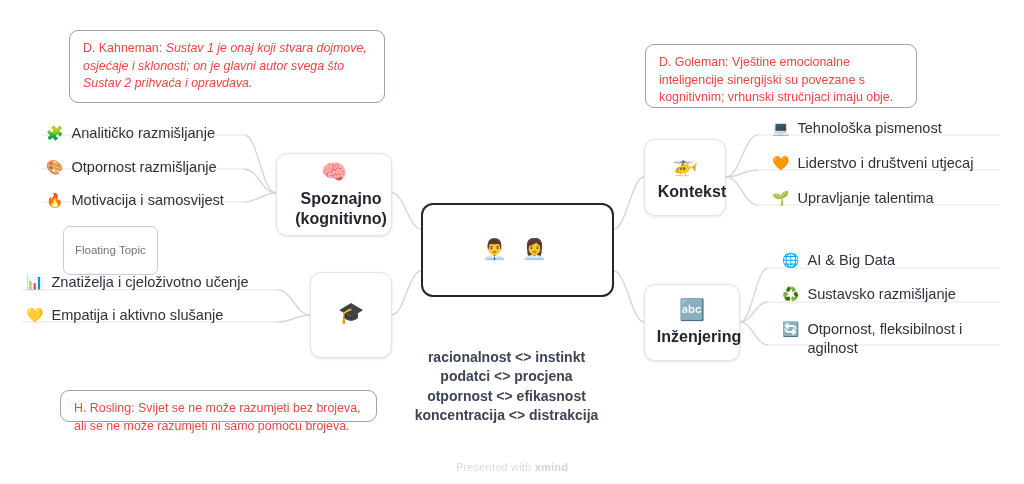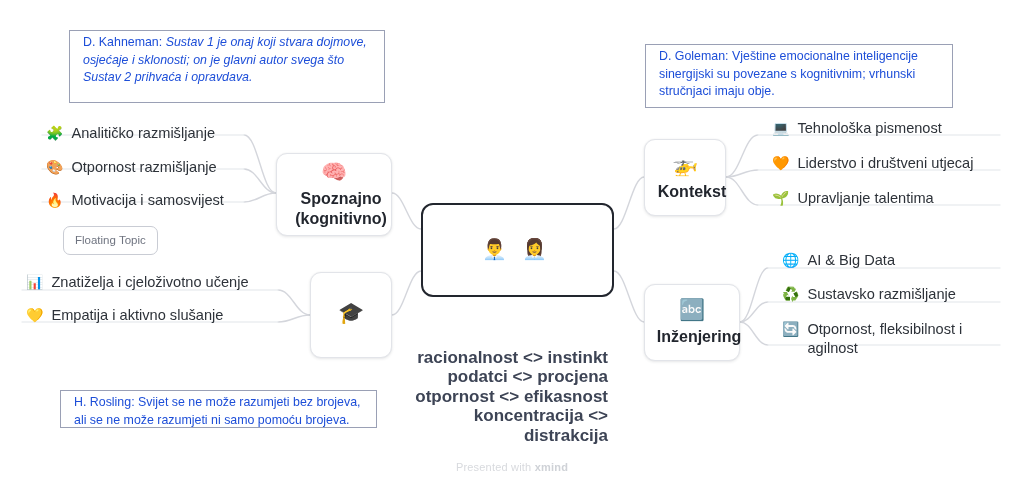--- a/index.html
+++ b/index.html
@@ -8,23 +8,23 @@
     font-family:"Liberation Sans","DejaVu Sans",sans-serif;
     overflow:hidden;position:relative;
     -webkit-font-smoothing:antialiased;
   }
   #canvas{position:absolute;inset:0;width:1024px;height:484px;}
   #wires{position:absolute;left:0;top:0;width:1024px;height:484px;pointer-events:none;}
 
   
   .note{
     position:absolute;box-sizing:border-box;
-    border:1px solid #9aa0b5;border-radius:0;background:#fff;
-    color:#1d4ed8;font-size:12.4px;line-height:17.5px;
-    padding:3px 12px 9px 13px;
+    border:1px solid #9aa0b5;border-radius:9px;background:#fff;
+    color:#ef4444;font-size:12.4px;line-height:17.5px;
+    padding:9px 12px 9px 13px;
   }
   .note i{font-style:italic;}
 
   
   .branch{
     position:absolute;box-sizing:border-box;background:#fff;
     border:1px solid #e2e4e9;border-radius:11px;
     box-shadow:0 1px 3px rgba(20,25,40,.10), 0 0 0 .5px rgba(20,25,40,.02);
     display:flex;flex-direction:column;align-items:center;justify-content:center;
     color:#22262e;font-weight:bold;font-size:16px;line-height:20px;text-align:center;
@@ -50,27 +50,27 @@
     white-space:nowrap;
   }
   .leaf.wrap{white-space:normal;}
   .leaf .lico{font-size:14px;line-height:19px;flex:0 0 auto;}
 
   
   #floating{
     position:absolute;box-sizing:border-box;
     border:1px solid #c9ccd4;border-radius:7px;background:#fff;
     color:#6f7480;font-size:11.5px;line-height:15px;
-    padding:6px 11px;
+    padding:16px 11px;
   }
 
   
   #pairs{
-    position:absolute;text-align:right;
-    color:#3d4455;font-weight:bold;font-size:17px;line-height:19.5px;
+    position:absolute;text-align:center;
+    color:#3d4455;font-weight:bold;font-size:14px;line-height:19.5px;
     white-space:pre-line;
   }
 
   
   #footer{
     position:absolute;left:0;right:0;text-align:center;
     color:#d8dade;font-size:11px;letter-spacing:.2px;
   }
   #footer .brand{font-weight:bold;color:#cfd2d7;}
 </style>
@@ -117,26 +117,26 @@
       <path d="M768 302 L 1000 302" stroke="#eceef1"></path>
       <path d="M768 345 L 1000 345" stroke="#eceef1"></path>
     </g>
   </svg>
 
   <div class="note" style="left:69px;top:30px;width:316px;height:73px;">
     <span>D. Kahneman:</span>
     <i>Sustav 1 je onaj koji stvara dojmove, osjećaje i sklonosti; on je glavni autor svega što Sustav 2 prihvaća i opravdava.</i>
   </div>
 
-  <div class="note" style="left:645px;top:44px;width:308px;height:64px;">
+  <div class="note" style="left:645px;top:44px;width:272px;height:64px;">
     <span>D. Goleman:</span>
     <span>Vještine emocionalne inteligencije sinergijski su povezane s kognitivnim; vrhunski stručnjaci imaju obje.</span>
   </div>
 
-  <div class="note" style="left:60px;top:390px;width:317px;height:38px;">
+  <div class="note" style="left:60px;top:390px;width:317px;height:32px;">
     <span>H. Rosling:</span>
     <span>Svijet se ne može razumjeti bez brojeva, ali se ne može razumjeti ni samo pomoću brojeva.</span>
   </div>
 
 
   <div id="floating" style="left:63px;top:226px;">
     <span>Floating Topic</span>
   </div>
 
   <div id="central" style="left:421px;top:203px;width:193px;height:94px;">

